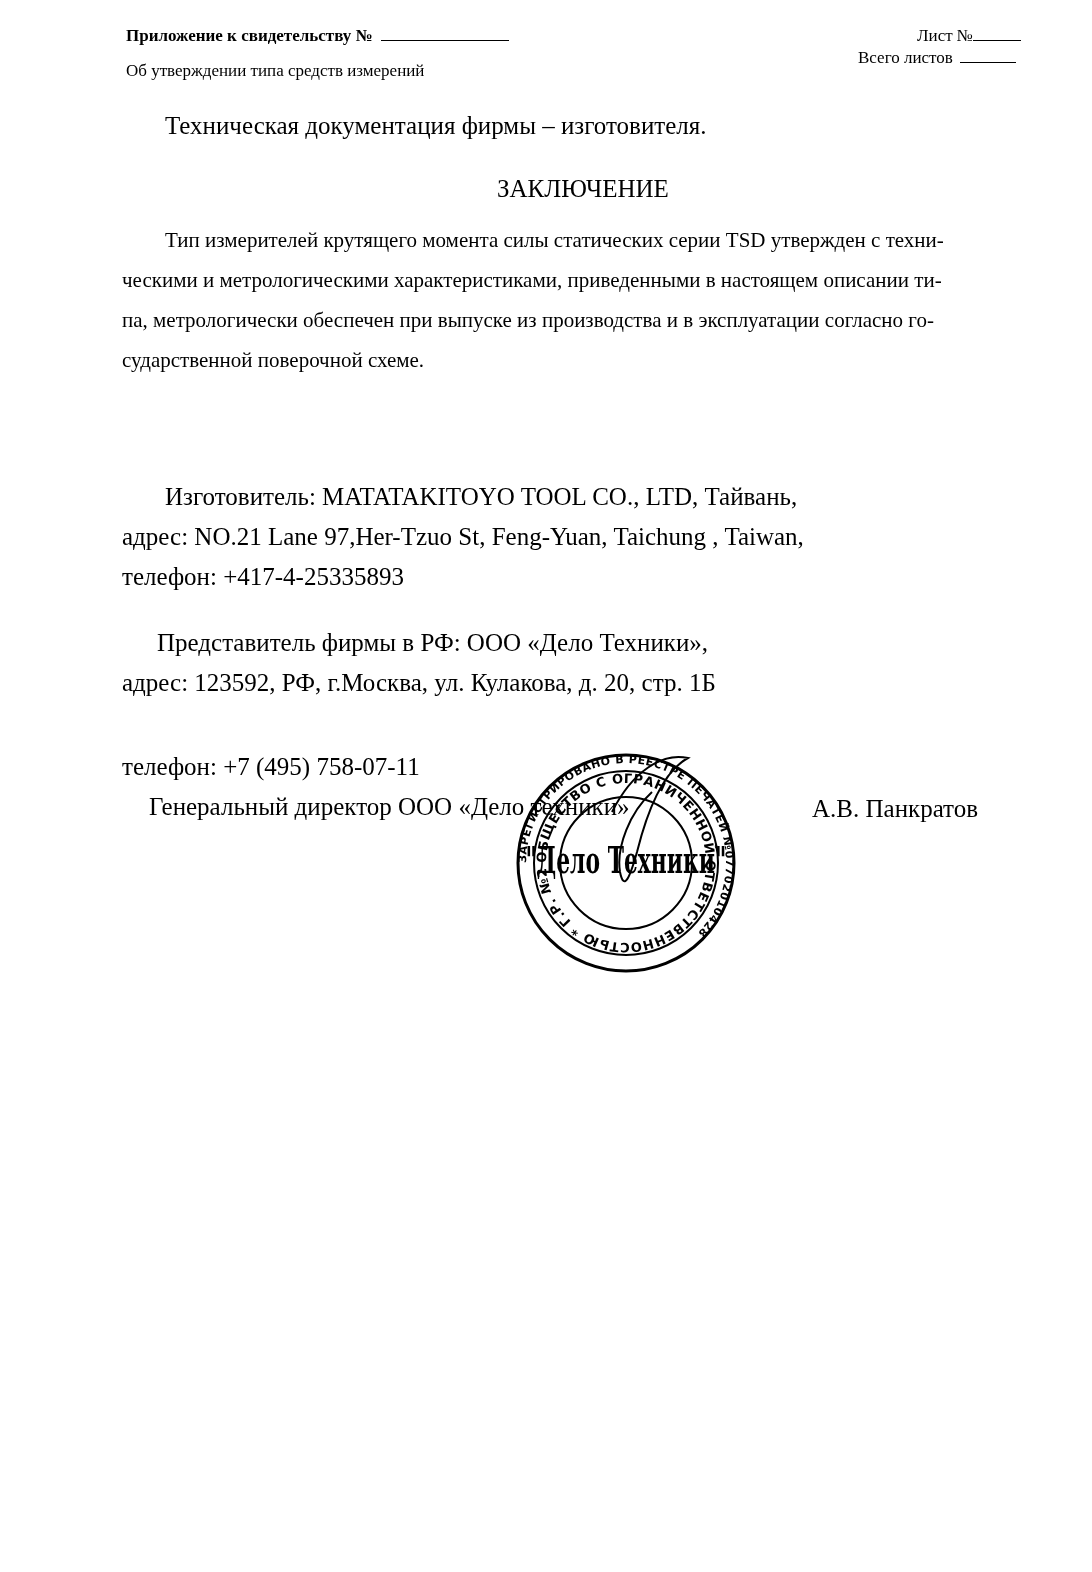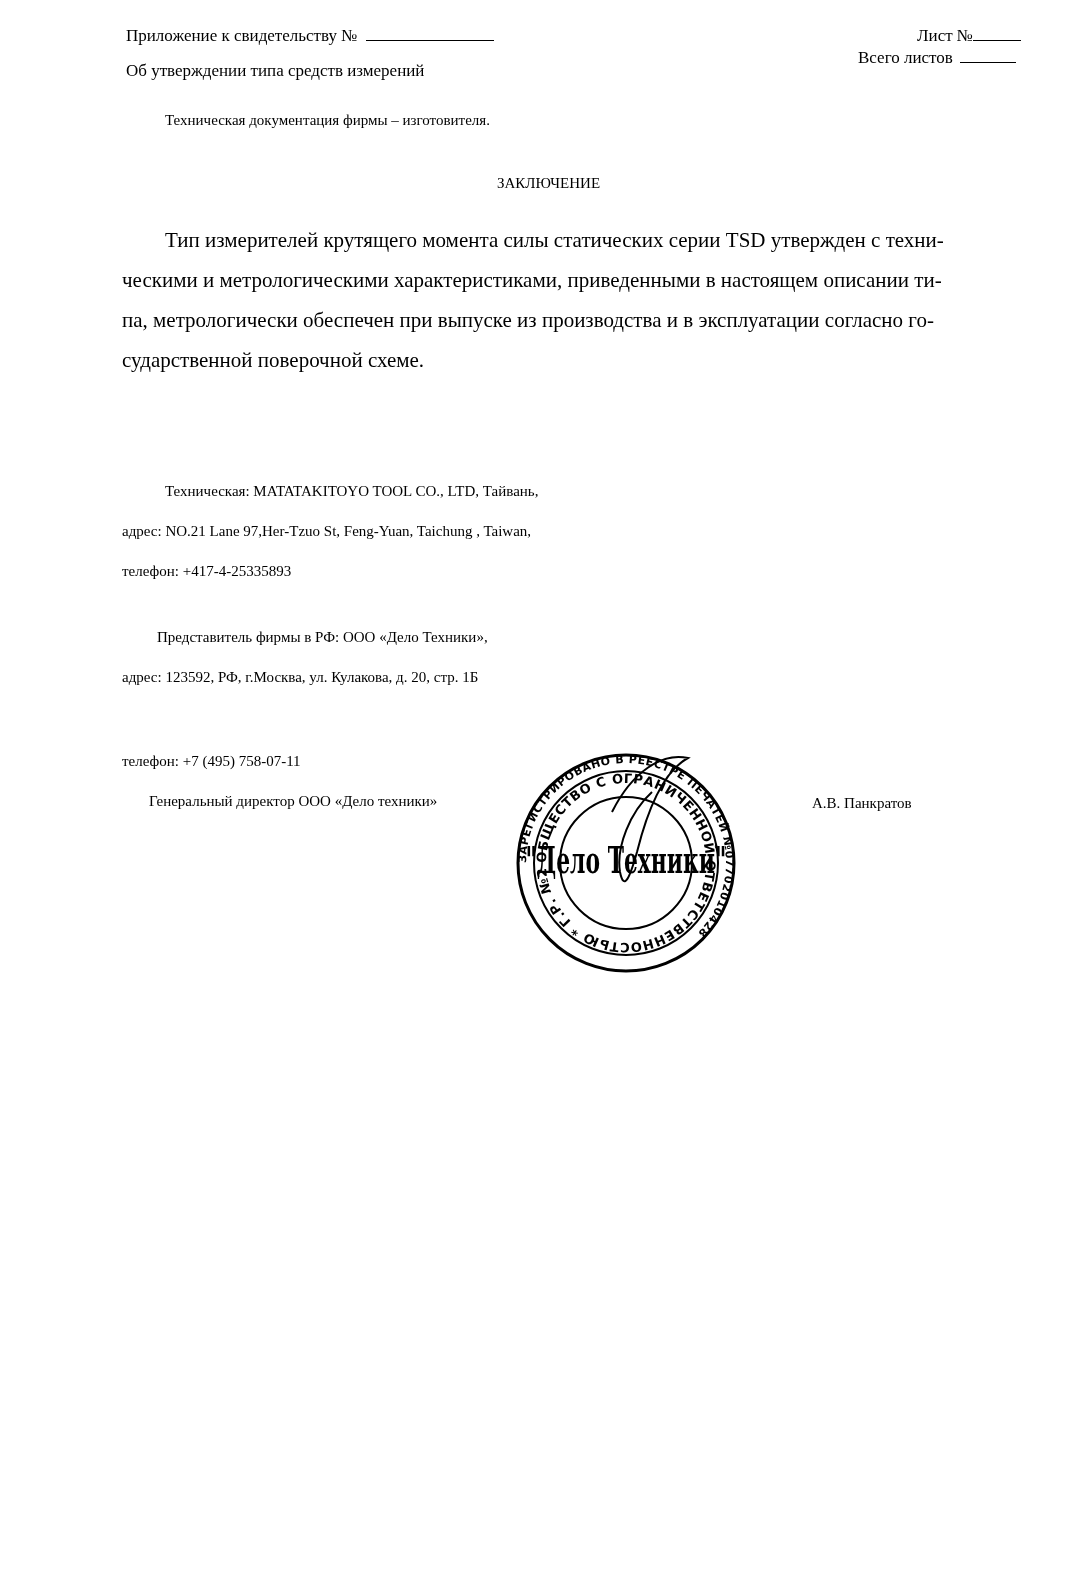--- a/index.html
+++ b/index.html
@@ -2,29 +2,29 @@
 <html><head>
   <meta charset="utf-8">
   <style>
     html, body { margin: 0; padding: 0; background: #ffffff; }
     body {
       width: 1092px; height: 1572px; position: relative; overflow: hidden;
       font-family: "Liberation Serif", "DejaVu Serif", serif; color: #000;
     }
     .abs { position: absolute; white-space: nowrap; }
     .hdr { font-size: 17px; line-height: 22px; }
-    .body-text { font-size: 15px; }
+    .body-text { font-size: 25px; }
     .para { position: absolute; left: 122px; width: 906px; font-size: 21px; line-height: 39px; text-align: justify; text-align-last: left; }
     .blank { display: inline-block; border-bottom: 1px solid #000; height: 16px; vertical-align: baseline; }
     .stamp { position: absolute; left: 512px; top: 752px; width: 228px; height: 222px; }
   </style>
 </head>
 <body>
 
-<div class="abs hdr" style="left:126px; top:24px;">
+<div class="abs hdr" style="left:126px; top:24px;font-weight:bold;">
   <span>Приложение к свидетельству №</span>
   <span class="blank" style="width:128px; margin-left:4px;"></span>
 </div>
 <div class="abs hdr" style="left:126px; top:60px;">Об утверждении типа средств измерений</div>
 
 <div class="abs hdr" style="left:917px; top:24px;text-align:center;">
   <span>Лист №</span><span class="blank" style="width:48px;"></span>
 </div>
 <div class="abs hdr" style="left:858px; top:46px;">
   <span>Всего листов</span>
@@ -35,21 +35,21 @@
 
 <div class="abs body-text" style="left:497px; top:175px;">ЗАКЛЮЧЕНИЕ</div>
 
 <div class="para" style="top:221px;">
   <div class="abs" style="left:43px; top:0;">Тип измерителей крутящего момента силы статических серии TSD утвержден с техни-</div>
   <div class="abs" style="left:0; top:40px;">ческими и метрологическими характеристиками, приведенными в настоящем описании ти-</div>
   <div class="abs" style="left:0; top:80px;">па, метрологически обеспечен при выпуске из производства и в эксплуатации согласно го-</div>
   <div class="abs" style="left:0; top:120px;">сударственной поверочной схеме.</div>
 </div>
 
-<div class="abs body-text" style="left:165px; top:483px;">Техническая: MATATAKITOYO TOOL CO., LTD,  Тайвань,</div>
+<div class="abs body-text" style="left:165px; top:483px;">Изготовитель: MATATAKITOYO TOOL CO., LTD,  Тайвань,</div>
 <div class="abs body-text" style="left:122px; top:523px;">адрес: NO.21 Lane 97,Her-Tzuo St, Feng-Yuan, Taichung , Taiwan,</div>
 <div class="abs body-text" style="left:122px; top:563px;">телефон: +417-4-25335893</div>
 
 <div class="abs body-text" style="left:157px; top:629px;">Представитель фирмы в РФ: ООО «Дело Техники»,</div>
 <div class="abs body-text" style="left:122px; top:669px;">адрес: 123592, РФ, г.Москва, ул. Кулакова, д. 20, стр. 1Б</div>
 <div class="abs body-text" style="left:122px; top:709px;margin-top:44px;">телефон: +7 (495) 758-07-11</div>
 
 <div class="abs body-text" style="left:149px; top:793px;">Генеральный директор ООО «Дело техники»</div>
 <div class="abs body-text" style="left:812px; top:795px;">А.В. Панкратов</div>
 

